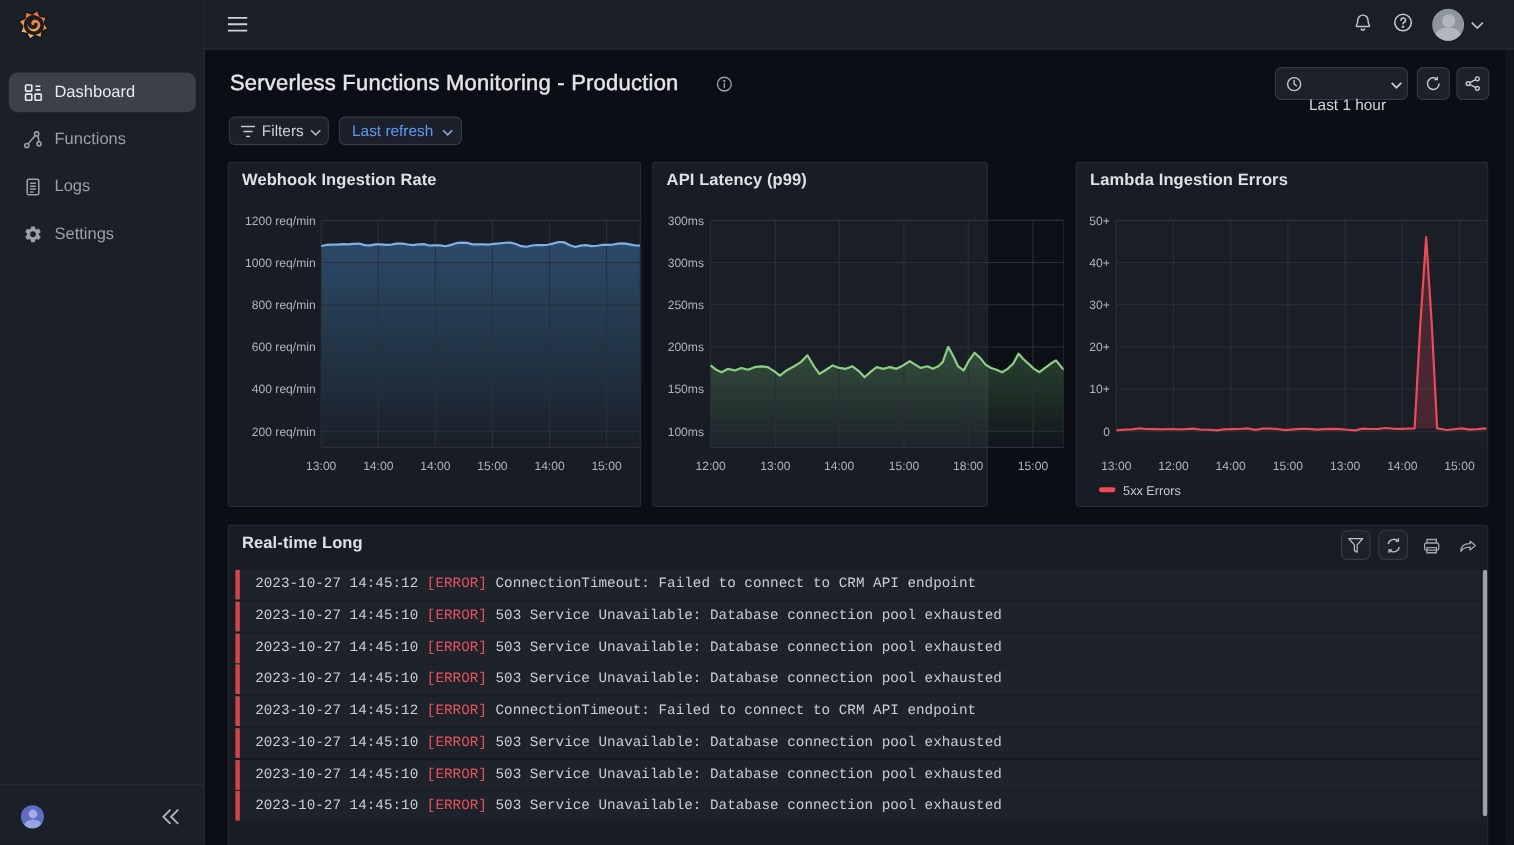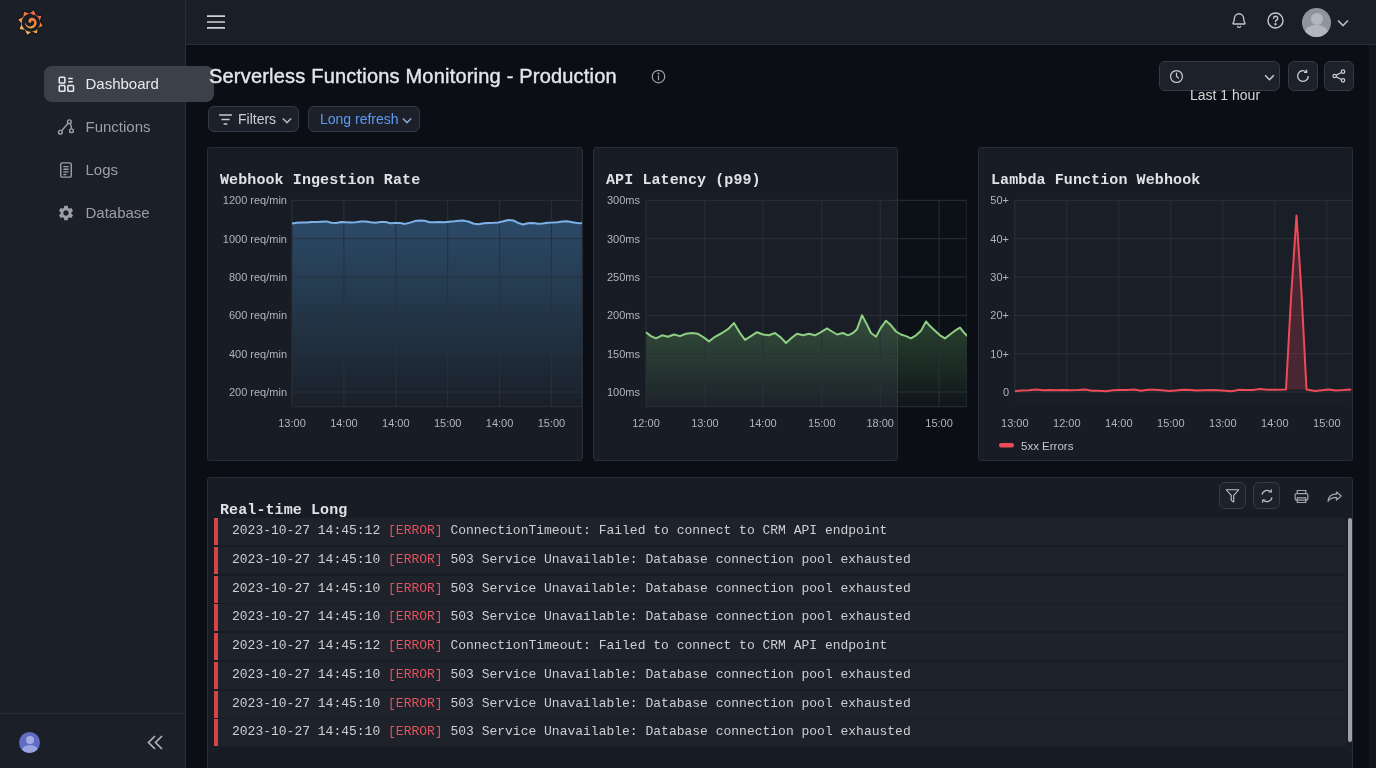--- a/index.html
+++ b/index.html
@@ -1,25 +1,25 @@
 <!DOCTYPE html>
 <html><head>
 <meta charset="utf-8">
 <style>
   * { margin:0; padding:0; box-sizing:border-box; }
   html,body { width:1376px; height:768px; overflow:hidden; background:#0b0e14; font-family:"Liberation Sans", sans-serif; }
   .abs { position:absolute; }
   #sidebar { position:absolute; left:0; top:0; width:186px; height:768px; background:#1b1f27; border-right:1px solid #2a2e37; }
   #topbar { position:absolute; left:186px; top:0; width:1190px; height:45px; background:#1a1e26; border-bottom:1px solid #2a2e37; }
-  .navitem { position:absolute; left:8px; width:170px; height:36px; border-radius:8px; color:#9d9fa6; font-size:15px;margin-left:36px; }
+  .navitem { position:absolute; left:8px; width:170px; height:36px; border-radius:8px; color:#9d9fa6; font-size:15px; }
   .navitem .lbl { position:absolute; left:41.5px; top:9px; }
   .navitem.active { background:#3b4049; color:#e9eaed; }
   .navitem svg { position:absolute; left:13px; top:9px; }
   .panel { position:absolute; background:#181c24; border:1px solid #272c35; border-radius:3px; }
-  .ptitle { position:absolute; left:12px; top:24px; font-size:15px; font-weight:700; color:#dfe1e5; letter-spacing:0.1px;font-family:Liberation Mono, monospace; }
+  .ptitle { position:absolute; left:12px; top:7px; font-size:15px; font-weight:700; color:#dfe1e5; letter-spacing:0.1px; }
   .btn { position:absolute; background:#1d212a; border:1px solid #353b46; border-radius:6px; }
   text { font-family:"Liberation Sans", sans-serif; }
   .logrow { position:absolute; left:6px; background:#1e222a; border-left:4px solid #d64449; height:27px; color:#ccced3; font-family:Liberation Mono, monospace; font-size:13px; white-space:pre; }
   .logrow span.err { color:#e4525e; }
   .logrow .t { position:absolute; left:14px; top:5px; }
 </style>
 </head>
 <body>
 <div id="sidebar">
   <svg width="29" height="30" viewBox="0 0 24.6 25.4" style="position:absolute;left:16px;top:7px;">
@@ -55,21 +55,21 @@
         <circle cx="4.5" cy="19" r="2.5"></circle>
         <circle cx="19.3" cy="17" r="2.5"></circle>
       <path d="M6.2 17 14.8 7 M17.6 7.4c1 2 1.6 4.6 1.6 7"></path>
     </svg>
     <span class="lbl">Functions</span>
   </div>
   <div class="navitem" style="top:195px;">
     <svg width="18" height="18" viewBox="0 0 24 24" fill="#9d9fa6" stroke="none">
       <path d="M19.14 12.94c.04-.3.06-.61.06-.94 0-.32-.02-.64-.07-.94l2.03-1.58c.18-.14.23-.41.12-.61l-1.92-3.32c-.12-.22-.37-.29-.59-.22l-2.39.96c-.5-.38-1.03-.7-1.62-.94l-.36-2.54c-.04-.24-.24-.41-.48-.41h-3.84c-.24 0-.43.17-.47.41l-.36 2.54c-.59.24-1.13.57-1.62.94l-2.39-.96c-.22-.08-.47 0-.59.22L2.74 8.87c-.12.21-.08.47.12.61l2.03 1.58c-.05.3-.09.63-.09.94s.02.64.07.94l-2.03 1.58c-.18.14-.23.41-.12.61l1.92 3.32c.12.22.37.29.59.22l2.39-.96c.5.38 1.03.7 1.62.94l.36 2.54c.05.24.24.41.48.41h3.84c.24 0 .44-.17.47-.41l.36-2.54c.59-.24 1.13-.56 1.62-.94l2.39.96c.22.08.47 0 .59-.22l1.92-3.32c.12-.22.07-.47-.12-.61l-2.01-1.58zM12 15.6c-1.98 0-3.6-1.62-3.6-3.6s1.62-3.6 3.6-3.6 3.6 1.62 3.6 3.6-1.62 3.6-3.6 3.6z"></path>
     </svg>
-    <span class="lbl">Database</span>
+    <span class="lbl">Settings</span>
   </div>
   <div class="abs" style="left:0;top:713px;width:185px;border-top:1px solid #2a2e37;"></div>
   <div class="abs" style="left:19px;top:732px;width:21px;height:21px;border-radius:50%;background:#5f6cc4;overflow:hidden;">
     <div class="abs" style="left:6.5px;top:3.5px;width:8px;height:8px;border-radius:50%;background:#a3ace4;"></div>
     <div class="abs" style="left:2.5px;top:12.5px;width:16px;height:11px;border-radius:50%;background:#9aa4e0;"></div>
   </div>
   <svg width="16" height="15" viewBox="0 0 16 15" style="position:absolute;left:147px;top:735px;" fill="none" stroke="#b0b2b8" stroke-width="1.7">
       <path d="M8 1 1.5 7.5 8 14 M15 1 8.5 7.5 15 14"></path>
     </svg>
 </div>
@@ -131,21 +131,21 @@
 <div class="btn" style="left:208px;top:106px;width:91px;height:26px;background:#1b202a;text-decoration:underline;">
   <svg width="13" height="11" viewBox="0 0 14 12" style="position:absolute;left:10px;top:7px;" stroke="#c7c9ce" stroke-width="1.6">
       <path d="M0 1h14 M2.5 6h9 M5 11h4"></path>
     </svg>
   <span class="abs" style="left:29px;top:4px;font-size:14px;color:#cdcfd4;">Filters</span>
   <svg width="10" height="7" viewBox="0 0 12 8" style="position:absolute;left:73px;top:10px;" fill="none" stroke="#b5b7bc" stroke-width="1.8">
       <path d="M1 1.5 6 6.5 11 1.5"></path>
     </svg>
 </div>
 <div class="btn" style="left:308px;top:106px;width:112px;height:26px;background:#1b202a;">
-  <span class="abs" style="left:11px;top:4px;font-size:14px;color:#5d9bf0;">Long refresh</span>
+  <span class="abs" style="left:11px;top:4px;font-size:14px;color:#5d9bf0;">Last refresh</span>
   <svg width="10" height="7" viewBox="0 0 12 8" style="position:absolute;left:93px;top:10px;" fill="none" stroke="#8da6c8" stroke-width="1.8">
       <path d="M1 1.5 6 6.5 11 1.5"></path>
     </svg>
 </div>
 
 <div class="panel" id="p1" style="left:207px;top:147px;width:376px;height:314px;">
   <div class="ptitle">Webhook Ingestion Rate</div>
   <svg width="374" height="312" viewBox="0 0 374 312" id="svg1">
       <defs>
         <linearGradient id="bfill" x1="0" y1="0" x2="0" y2="1">
@@ -220,21 +220,21 @@
       <text x="110.9" y="279" font-size="11" fill="#b2b4ba" text-anchor="middle">13:00</text>
       <text x="168.9" y="279" font-size="11" fill="#b2b4ba" text-anchor="middle">14:00</text>
       <text x="227.8" y="279" font-size="11" fill="#b2b4ba" text-anchor="middle">15:00</text>
       <text x="286.2" y="279" font-size="11" fill="#b2b4ba" text-anchor="middle">18:00</text>
       <text x="345.1" y="279" font-size="11" fill="#b2b4ba" text-anchor="middle">15:00</text>
       <polyline points="52,184.2 57,188.1 62,190.4 68,187.3 74,188.8 80,186.5 86,188.1 92,185.8 98,185.0 104,185.8 110,189.6 115,193.4 121,188.8 128,185.0 134,181.2 140,175.0 146,185.0 151,191.9 157,188.1 163,184.2 169,186.5 175,187.3 181,185.0 187,189.6 192,195.0 198,189.6 203,185.8 209,187.3 215,185.8 221,187.3 227,184.2 233,180.4 238,183.5 243,186.5 249,185.0 254,187.3 259,185.0 263,181.2 268,167.3 273,176.6 277,185.0 282,188.8 287,179.6 292,172.7 297,177.3 302,183.5 307,186.5 312,188.1 317,190.4 322,187.3 327,182.7 332,173.5 336,178.1 341,182.7 346,187.3 351,190.4 356,186.5 361,182.7 366,179.6 371,185.8 375,189.6" fill="none" stroke="#8ecf84" stroke-width="2" stroke-linejoin="round"></polyline>
     </svg>
 </div>
 
 <div class="panel" id="p3" style="left:978px;top:147px;width:375px;height:314px;">
-  <div class="ptitle">Lambda Function Webhook</div>
+  <div class="ptitle">Lambda Ingestion Errors</div>
   <svg width="373" height="312" viewBox="0 0 373 312" id="svg3">
       <rect x="35.8" y="52.3" width="337" height="206.4" fill="rgba(120,160,210,0.02)"></rect>
       <path d="M35.8 52.3H373" stroke="#2b313b" stroke-width="1"></path>
       <path d="M35.8 90.7H373" stroke="#2b313b" stroke-width="1"></path>
       <path d="M35.8 129.0H373" stroke="#2b313b" stroke-width="1"></path>
       <path d="M35.8 167.4H373" stroke="#2b313b" stroke-width="1"></path>
       <path d="M35.8 205.7H373" stroke="#2b313b" stroke-width="1"></path>
       <path d="M35.8 244.0H373" stroke="#2b313b" stroke-width="1"></path>
       <path d="M35.8 52.3V244" stroke="#2b313b" stroke-width="1"></path>
       <path d="M87.8 52.3V244" stroke="#2b313b" stroke-width="1"></path>

